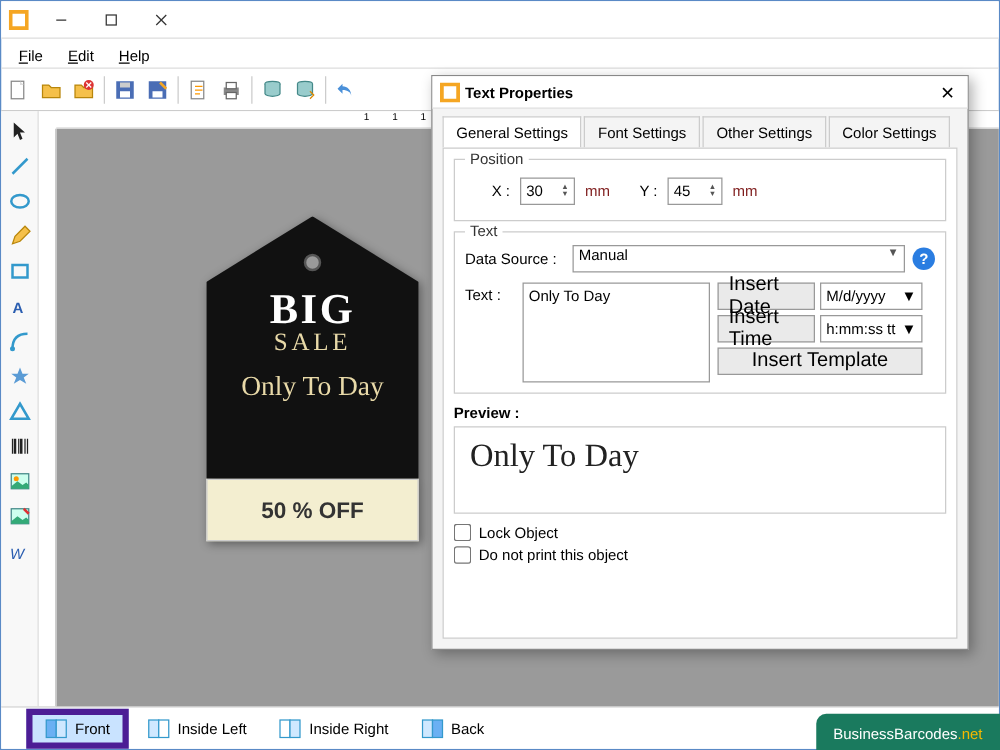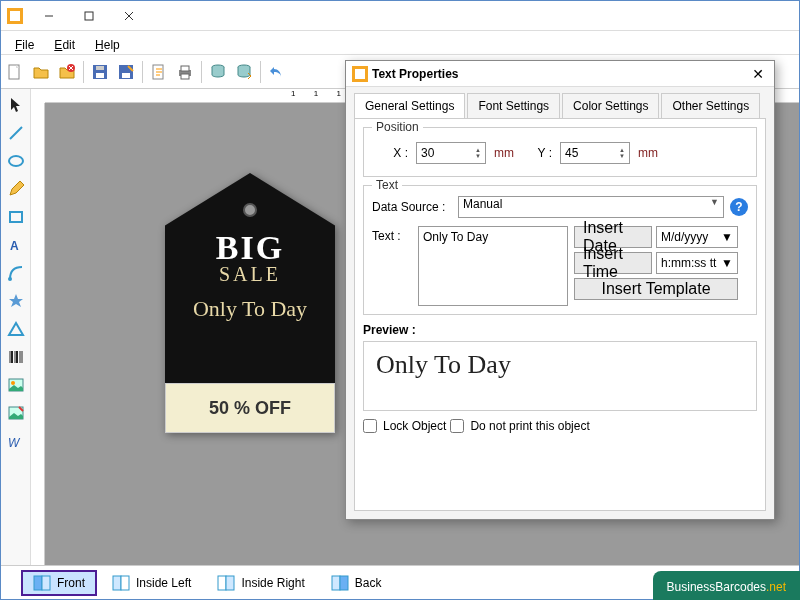--- a/index.html
+++ b/index.html
@@ -32,57 +32,57 @@
 .tag { position: absolute; left: 120px; top: 70px; width: 170px; height: 260px; filter: drop-shadow(2px 2px 4px rgba(0,0,0,0.4)); }
 .tag-top { width: 170px; height: 210px; background: #111; clip-path: polygon(0 25%, 50% 0, 100% 25%, 100% 100%, 0 100%); position: relative; color: #fff; text-align: center; }
 .tag-hole { position: absolute; top: 30px; left: 50%; transform: translateX(-50%); width: 14px; height: 14px; background: #9a9a9a; border-radius: 50%; border: 2px solid #555;}
 .tag-big { font-family: Georgia, serif; font-size: 34px; font-weight: bold; padding-top: 56px; letter-spacing: 2px; }
 .tag-sale { font-family: Georgia, serif; font-size: 20px; color: #e8d9a8; letter-spacing: 3px; margin-top: -4px; }
 .tag-only { font-family: "Brush Script MT", cursive; font-size: 22px; color: #e8d9a8; margin-top: 10px; }
 .tag-bottom { width: 170px; height: 50px; background: #f3eed0; border: 1px solid #ccc; display: flex; align-items: center; justify-content: center; font-size: 18px; font-weight: bold; color: #333; }
 
 .footer-tabs { height: 34px; background: #fff; border-top: 1px solid #ccc; display: flex; align-items: center; padding: 0 20px; gap: 4px;}
 .footer-tabs .ftab { display: flex; align-items: center; gap: 4px; padding: 3px 10px; cursor: pointer; border: 1px solid transparent; }
-.footer-tabs .ftab.active { background: #c9e3ff; border: 2px solid #4c1d95; }
+.footer-tabs .ftab.active { background: #c9e3ff; border: 5px solid #4c1d95; }
 .footer-tabs .ftab svg { width: 20px; height: 16px; }
 
 .watermark { position: absolute; bottom: 0; right: 0; background: #1a7a5e; color: #fff; font-size: 18px; padding: 4px 14px; font-family: Georgia, serif; border-top-left-radius: 8px;}
 .watermark .net { color: #f5b800; }
 
 
 .dialog { position: absolute; left: 345px; top: 60px; width: 430px; height: 460px; background: #f4f4f4; border: 1px solid #888; box-shadow: 3px 3px 10px rgba(0,0,0,0.3); display: flex; flex-direction: column; }
 .dialog .dtitle { height: 26px; background: #fff; display: flex; align-items: center; padding: 0 6px; border-bottom: 1px solid #ddd; }
 .dialog .dtitle span.txt { flex: 1; margin-left: 4px; font-weight: bold; }
 .dialog .dtitle .close { width: 20px; cursor: pointer; text-align: center; font-size: 14px;}
 .dialog .tabs { display: flex; padding: 6px 8px 0 8px; gap: 2px; }
 .dialog .tab { padding: 5px 10px; background: #f4f4f4; border: 1px solid #ccc; border-bottom: none; cursor: pointer; font-size: 12px;}
 .dialog .tab.active { background: #fff; }
 .dialog .tabbody { flex: 1; margin: 0 8px 8px 8px; background: #fff; border: 1px solid #ccc; padding: 8px; position: relative;}
 .fieldset { border: 1px solid #ccc; margin-bottom: 8px; padding: 10px 8px 8px 8px; position: relative; }
 .fieldset .legend { position: absolute; top: -8px; left: 8px; background: #fff; padding: 0 4px; font-size: 12px; color: #333;}
 .pos-row { display: flex; align-items: center; gap: 8px; padding: 4px 10px;}
 .pos-row label { width: 26px; text-align: right; }
-.spinner { width: 70px; height: 22px; border: 1px solid #999; background: #fff; padding: 0 4px; display: flex; align-items: center; justify-content: space-between;}
+.spinner { width: 44px; height: 22px; border: 1px solid #999; background: #fff; padding: 0 4px; display: flex; align-items: center; justify-content: space-between;}
 .spinner .arrows { display:flex; flex-direction:column; font-size:6px; line-height:6px; color:#555;}
 .unit { color: #7f1d1d; }
 .ds-row { display: flex; align-items: center; gap: 6px; margin-bottom: 8px;}
 .ds-row label { width: 80px; }
 .select { flex: 1; height: 22px; border: 1px solid #999; background: #fff; padding: 0 4px; display: flex; align-items: flex-start; justify-content: space-between;}
 .select .chev { font-size: 9px; color: #555; }
 .help { width: 18px; height: 18px; background: #2a7de1; color: #fff; border-radius: 50%; display: flex; align-items: center; justify-content: center; font-weight: bold; font-size: 12px;}
 .text-row { display: flex; gap: 6px; }
 .text-row label { width: 40px; padding-top: 3px;}
 .textarea { width: 150px; height: 80px; border: 1px solid #999; background: #fff; padding: 3px 4px; resize: none; font-size: 12px;}
 .insert-col { display: flex; flex-direction: column; gap: 4px; }
 .insert-row { display: flex; gap: 4px; }
 .btn { height: 22px; border: 1px solid #999; background: #eaeaea; padding: 0 8px; display: flex; align-items: center; justify-content: center; cursor: pointer; font-size: 16px;}
 .smallsel { width: 82px; height: 22px; border: 1px solid #999; background: #fff; padding: 0 4px; display: flex; align-items: center; justify-content: space-between; font-size: 11px;}
 .preview-label { font-weight: bold; margin: 4px 0 4px 0; }
 .preview-box { height: 70px; border: 1px solid #ccc; background: #fff; padding: 8px 12px; font-family: "Brush Script MT", cursive; font-size: 26px; color: #222;}
-.checks { margin-top: 8px; display: flex; flex-direction: row; gap: 4px;}
+.checks { margin-top: 8px; display: flex; flex-direction: column; gap: 4px;}
 .checks label { display: flex; align-items: center; gap: 6px; }
 .checks input { width: 14px; height: 14px; }
 .dlg-buttons { position: absolute; bottom: 8px; right: 8px; display: flex; gap: 8px;}
 .dlg-buttons .btn { width: 70px; justify-content: center; }
 .dlg-buttons .btn.ok { border: 2px solid #2a7de1; background: #eaf2ff;}
 </style>
 </head>
 <body>
 
 <div class="window">
@@ -321,22 +321,22 @@
     <svg width="16" height="16" viewBox="0 0 16 16">
         <rect width="16" height="16" fill="#f5a623"></rect>
         <rect x="3" y="3" width="10" height="10" fill="#fff"></rect>
       </svg>
     <span class="txt">Text Properties</span>
     <span class="close">✕</span>
   </div>
   <div class="tabs">
     <div class="tab active">General Settings</div>
     <div class="tab">Font Settings</div>
+    <div class="tab">Other Settings</div>
     <div class="tab">Color Settings</div>
-    <div class="tab">Other Settings</div>
   </div>
   <div class="tabbody">
 
     <div class="fieldset">
       <span class="legend">Position</span>
       <div class="pos-row">
         <label>X :</label>
         <div class="spinner">
             <span>30</span>
             <span class="arrows">▲<br>▼</span>

